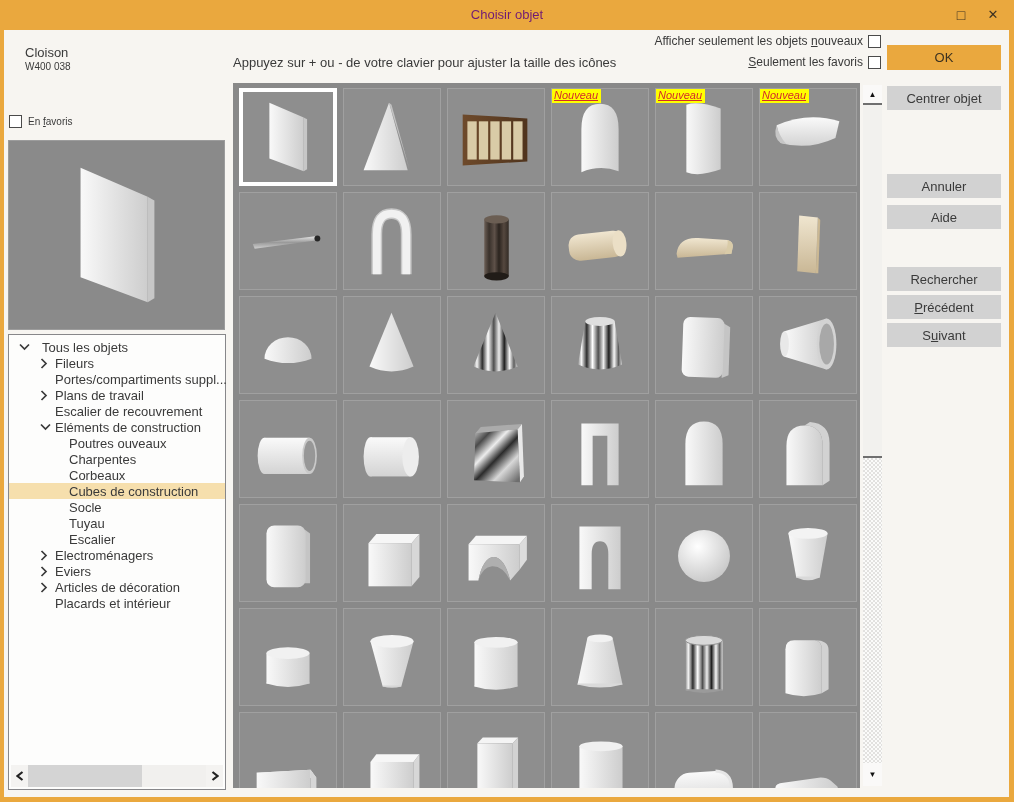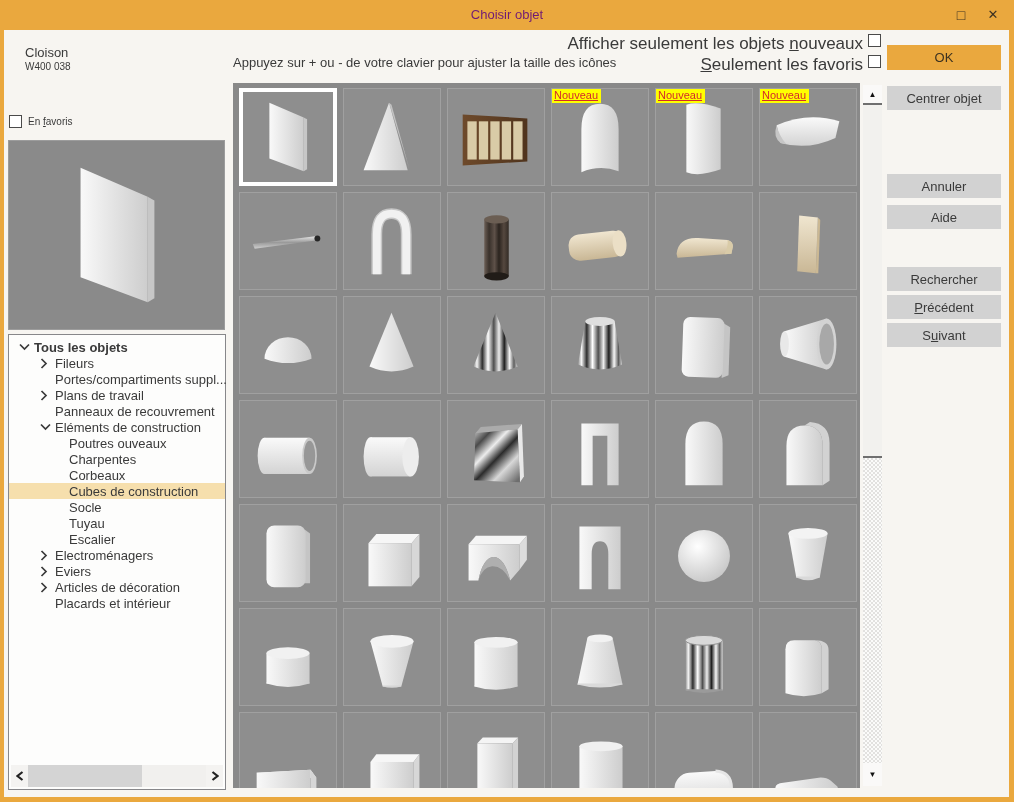--- a/index.html
+++ b/index.html
@@ -25,34 +25,34 @@
   .fav-row{position:absolute;left:9px;top:115px;display:flex;align-items:center;gap:6px;font-size:10px;}
   .cb{display:inline-block;width:13px;height:13px;background:#FFFFFF;border:1px solid #4A4A4A;box-sizing:border-box;}
   .preview{position:absolute;left:8px;top:140px;width:217px;height:190px;background:#8A8A8A;
     border:1px solid #9C9C9C;box-sizing:border-box;display:flex;align-items:center;justify-content:center;}
   .tree-panel{position:absolute;left:8px;top:334px;width:218px;height:456px;background:#FDFDFC;
     border:1px solid #87878A;box-sizing:border-box;}
   .tree-items{position:absolute;left:0;top:4px;right:0;}
   .tree-row{display:flex;align-items:center;height:16px;font-size:13px;white-space:nowrap;cursor:default;}
   .tree-row .chev{display:inline-flex;width:15px;justify-content:flex-start;align-items:center;flex:none;}
   .tree-row.sel{background:var(--tree-highlight);}
-  .tree-row.bold{font-weight:bold;}
+  .tree-row.bold{font-weight:normal;gap:8px;}
   .hscroll{position:absolute;left:2px;right:2px;bottom:2px;height:22px;display:flex;align-items:stretch;}
   .hs-btn{width:17px;background:#F4F3F1;display:flex;align-items:center;justify-content:center;flex:none;}
   .hs-track{flex:1;background:#F1F0EE;position:relative;}
   .hs-thumb{position:absolute;left:0;top:0;bottom:0;width:64%;background:#D4D4D4;}
 
   
   .hint{position:absolute;left:233px;top:55px;font-size:13px;color:#3A3A3A;}
-  .filter-row{position:absolute;display:flex;align-items:flex-start;gap:5px;font-size:17px;}
+  .filter-row{position:absolute;display:flex;align-items:flex-end;gap:5px;font-size:12px;}
   .filter-row.f1{top:34px;right:133px;}
   .filter-row.f2{top:55px;right:133px;}
 
   
-  .grid{position:absolute;left:233px;top:83px;width:627px;height:705px;background:var(--grid-bg);overflow:hidden;}
+  .grid{position:absolute;left:233px;top:83px;width:627px;height:705px;background:var(--grid-bg);overflow:hidden;font-style:italic;}
   .cell{position:absolute;width:98px;height:98px;background:#8E8E8E;border:1px solid #A0A0A0;
     box-sizing:border-box;cursor:pointer;}
   .cell.sel{border:4px solid #FFFFFF;}
   .cell svg{position:absolute;left:0;top:0;}
   .cell.sel svg{left:-3px;top:-3px;}
   .badge{position:absolute;left:0;top:0;background:var(--badge-bg);color:var(--badge-fg);
     font-size:11px;line-height:13px;padding:0 3px 1px 2px;text-decoration:underline;z-index:2;}
 
   
   .vscroll{position:absolute;left:863px;top:85px;width:19px;height:701px;}
@@ -143,21 +143,21 @@
         <div class="tree-row" style="padding-left: 31px;">
           <span class="chev">
             <svg width="8" height="11" viewBox="0 0 8 11">
               <polyline points="1.5,1 6,5.5 1.5,10" fill="none" stroke="#3A3A3A" stroke-width="1.7"></polyline>
             </svg>
           </span>
           <span>Plans de travail</span>
         </div>
         <div class="tree-row" style="padding-left: 31px;">
           <span class="chev"></span>
-          <span>Panneaux de recouvrement</span>
+          <span>Escalier de recouvrement</span>
         </div>
         <div class="tree-row" style="padding-left: 31px;">
           <span class="chev">
             <svg width="11" height="8" viewBox="0 0 11 8">
               <polyline points="1,1.5 5.5,6 10,1.5" fill="none" stroke="#3A3A3A" stroke-width="1.7"></polyline>
             </svg>
           </span>
           <span>Eléments de construction</span>
         </div>
         <div class="tree-row" style="padding-left: 60px;">

